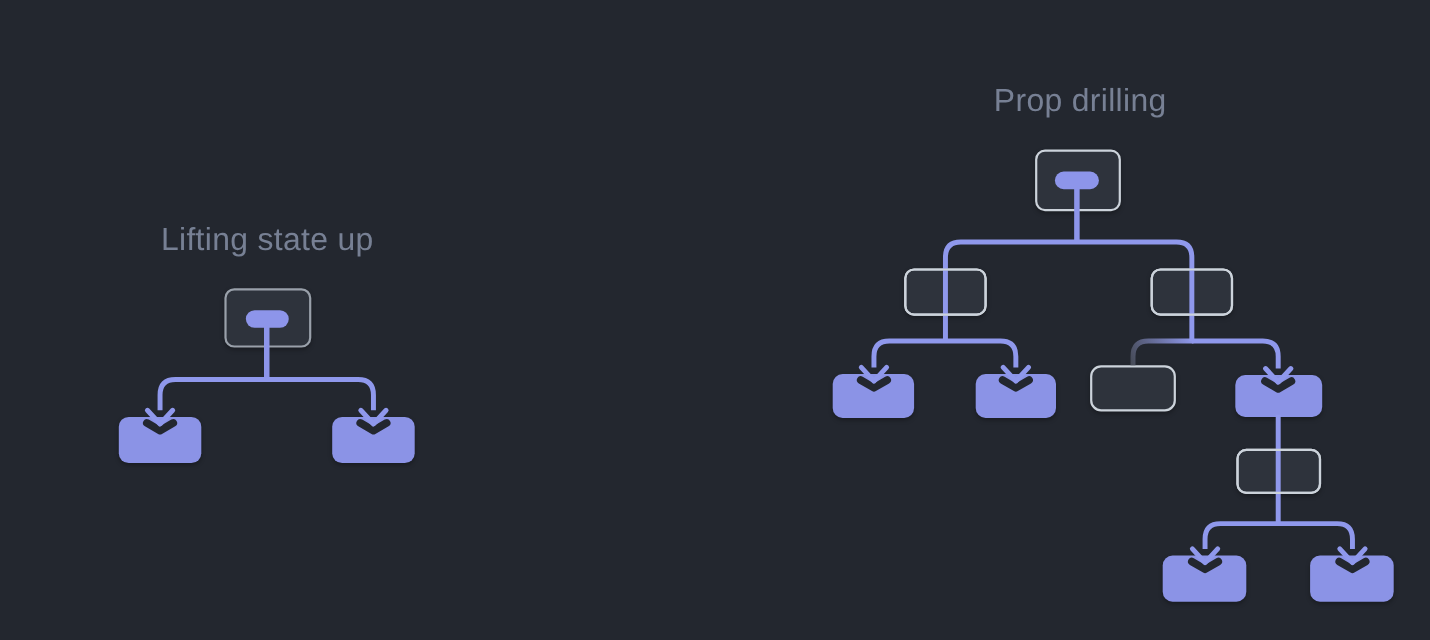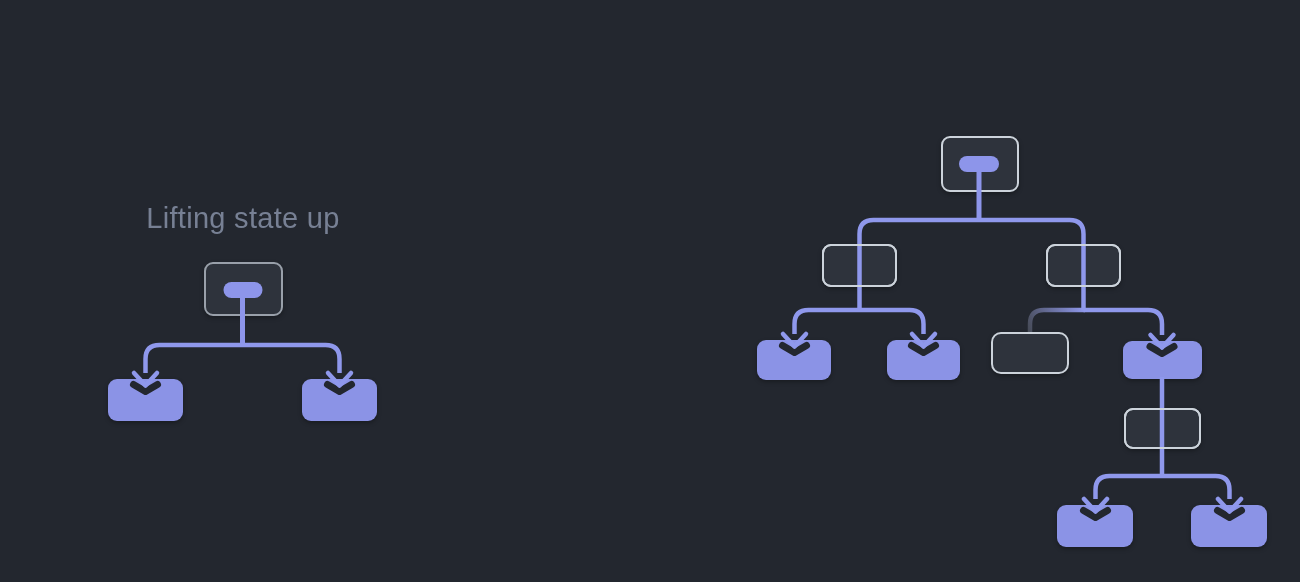--- a/index.html
+++ b/index.html
@@ -30,20 +30,21 @@
   .muted{fill:none;stroke:url(#fadeGrad);stroke-width:4.5;}
   .shadow{filter:drop-shadow(0 2px 2px rgba(0,0,0,0.3));}
 </style>
 </head>
 <body>
 
 <div class="canvas">
 
   <h2 class="diagram-title" id="title-left">Lifting state up</h2>
 
+  <h2 class="diagram-title" id="title-right">Prop drilling</h2>
 
   <svg class="scene" width="1300" height="582" viewBox="0 0 1300 582">
     <defs>
       <linearGradient id="fadeGrad" gradientUnits="userSpaceOnUse" x1="1085" y1="310" x2="1030" y2="333">
         <stop offset="0" style="stop-color:var(--line-purple,#8f98ec)"></stop>
         <stop offset="1" style="stop-color:var(--muted-line-end,#474c59)"></stop>
       </linearGradient>
     </defs>
 
     <g>

